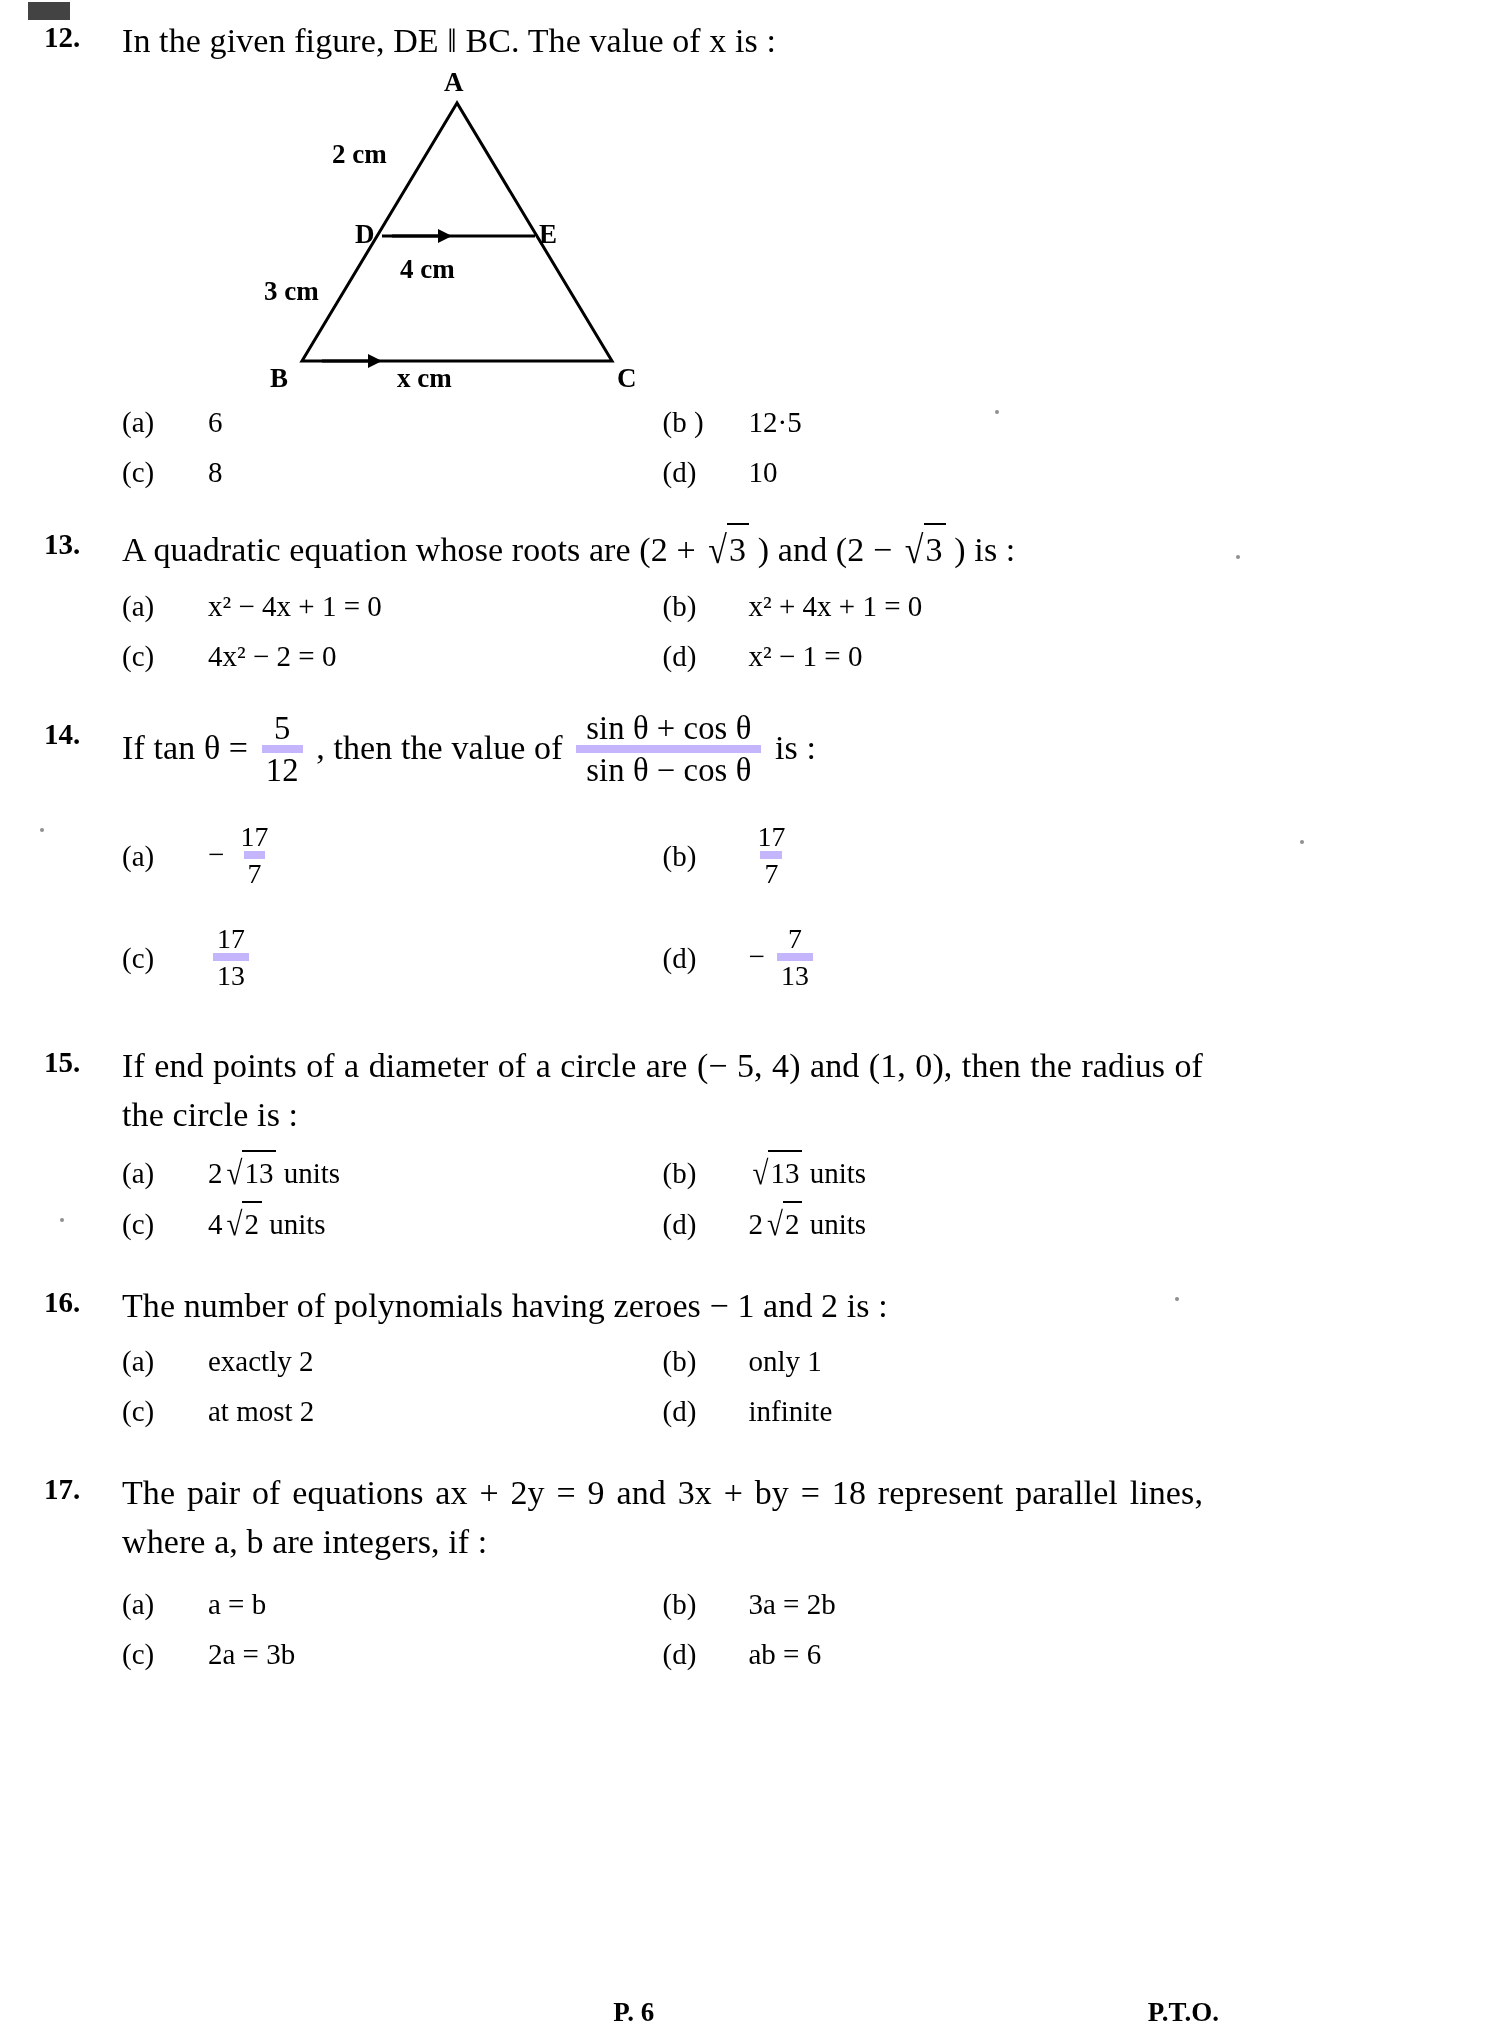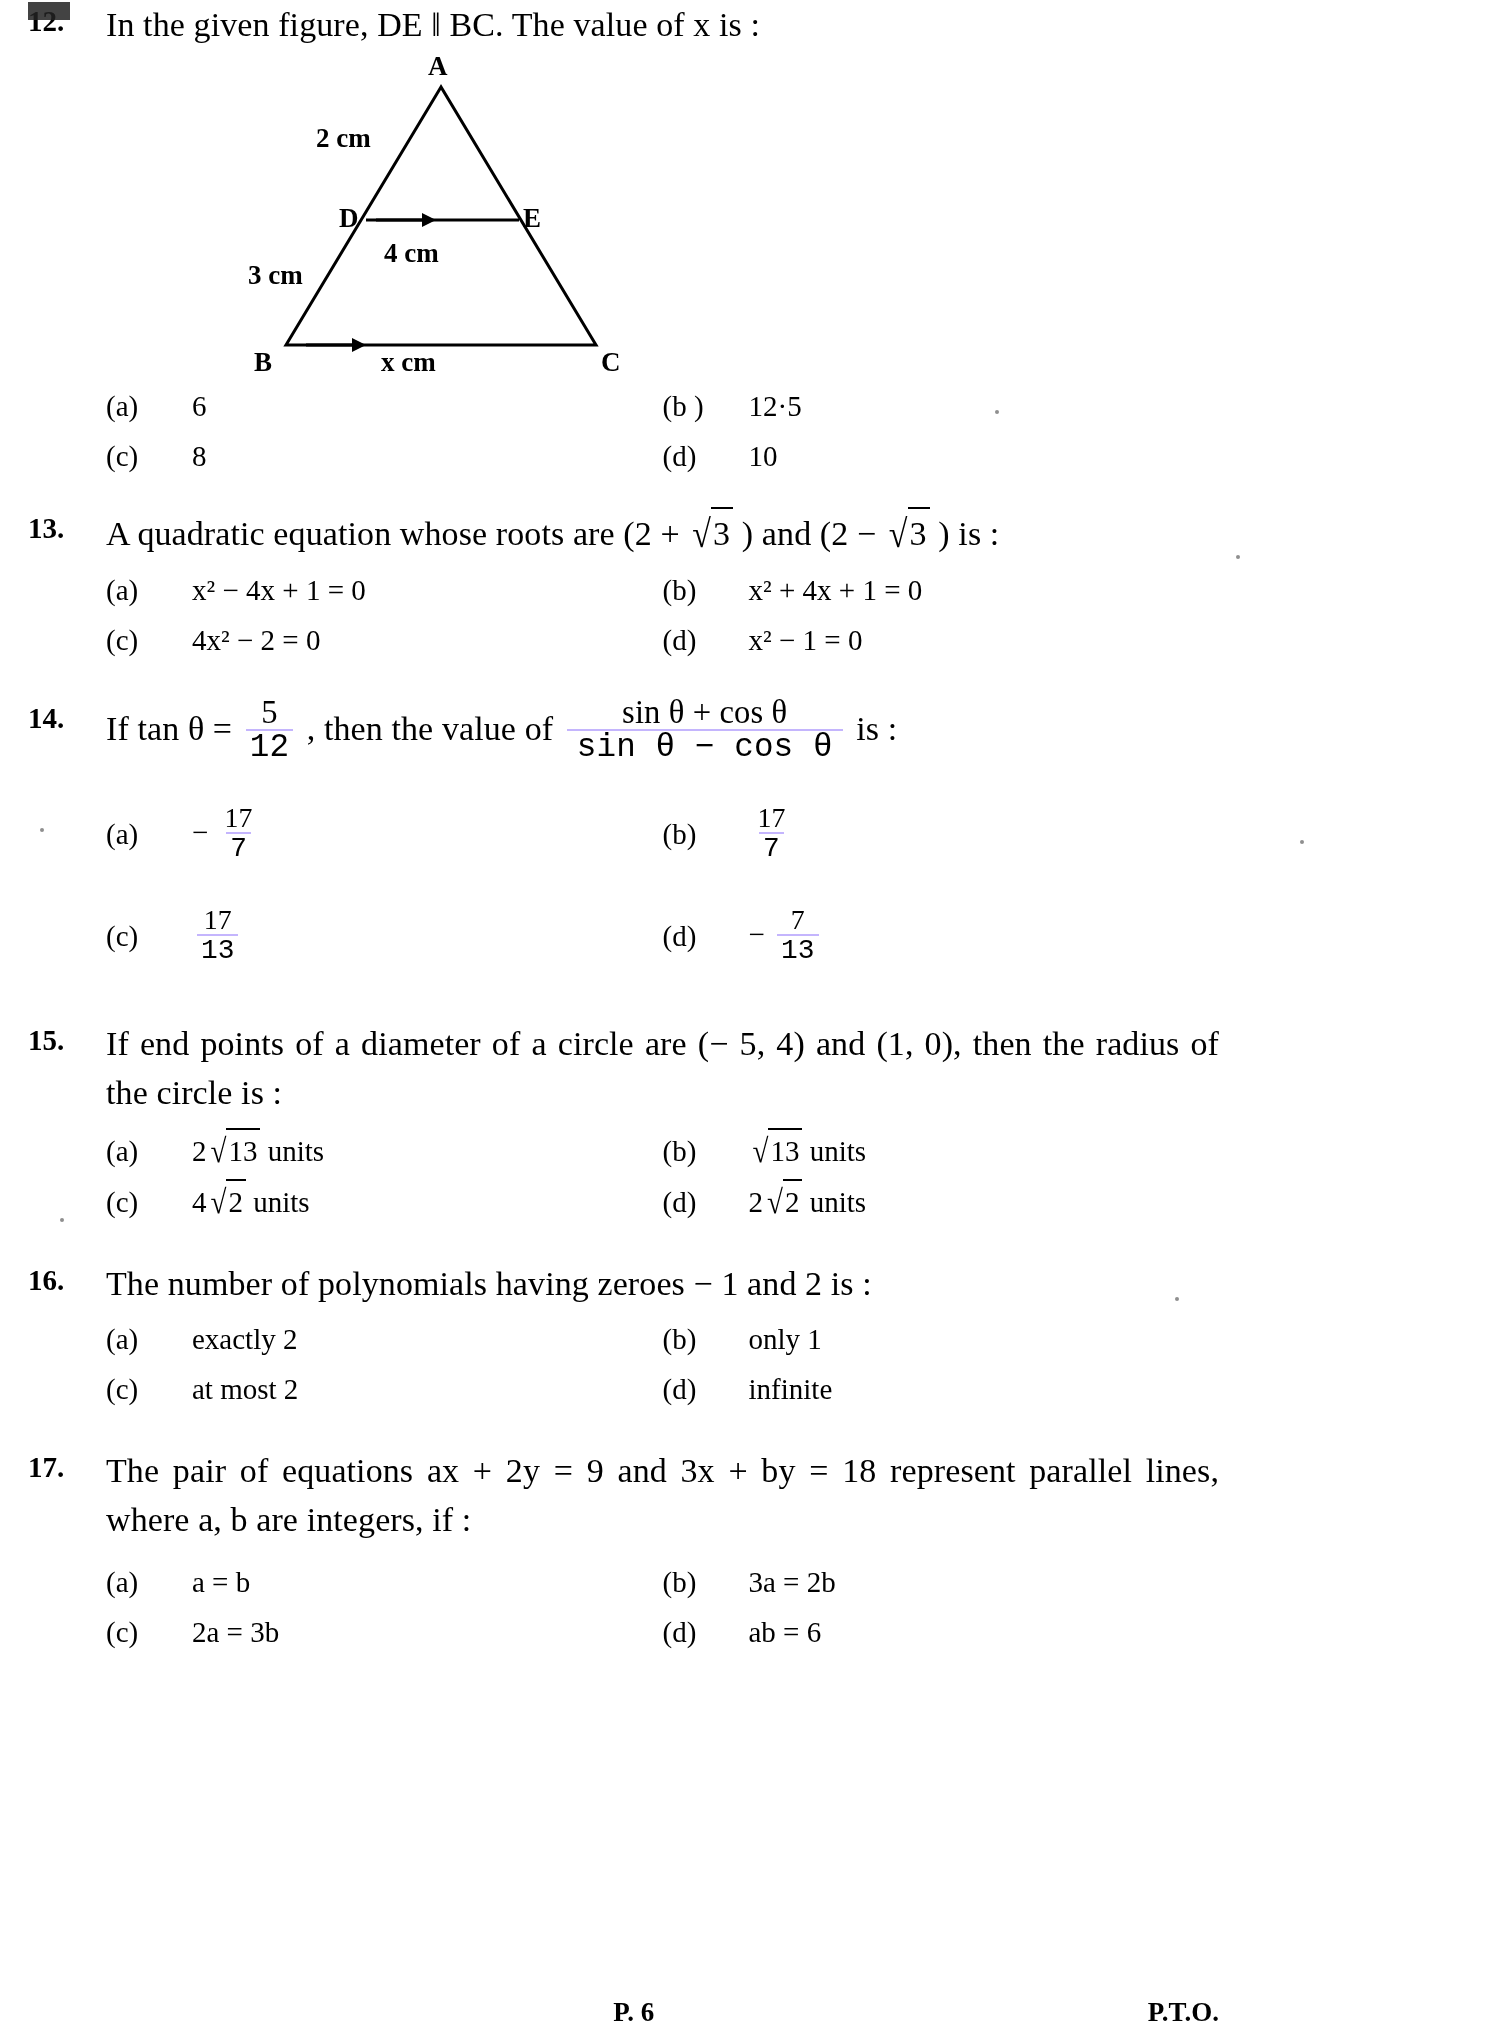--- a/index.html
+++ b/index.html
@@ -11,21 +11,21 @@
     width: 1505px;
     min-height: 2034px;
     font-family: "Liberation Serif", serif;
     color: #000;
     position: relative;
   }
   .page {
     position: relative;
     width: 1279px;
     min-height: 2034px;
-    padding: 0;
+    padding: 16px;
     box-sizing: border-box;
   }
   .corner-mark {
     position: absolute;
     left: 28px;
     top: 2px;
     width: 42px;
     height: 18px;
     background: #222;
     opacity: .85;
@@ -85,23 +85,22 @@
     align-items: center;
     vertical-align: middle;
     margin: 0 5px;
     line-height: 1.05;
     position: relative;
     top: -2px;
   }
   .frac .num { padding: 0 4px; font-size: .96em; }
   .frac .den {
     padding: 0 4px;
-    border-top: 2px solid #c4b5fd;
+    border-top: 8px solid #c4b5fd;
     font-size: .96em;
-    font-family: Liberation Mono, monospace;
   }
   .frac.wide .num, .frac.wide .den { padding: 0 10px; }
   .sqrt {
     display: inline-block;
     position: relative;
     padding-left: 4px;
   }
   .sqrt > .radicand {
     border-top: 2px solid #000;
     padding: 0 3px 0 2px;

